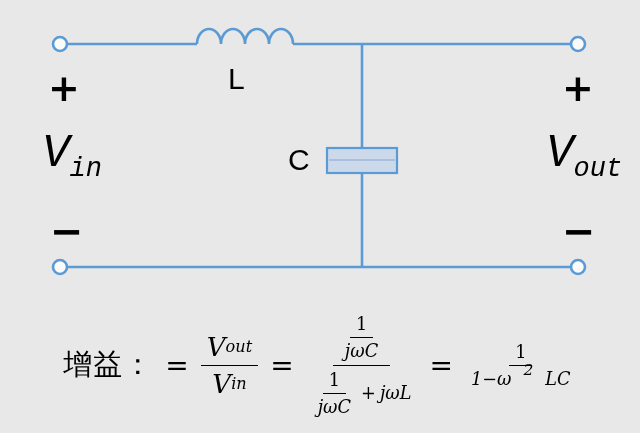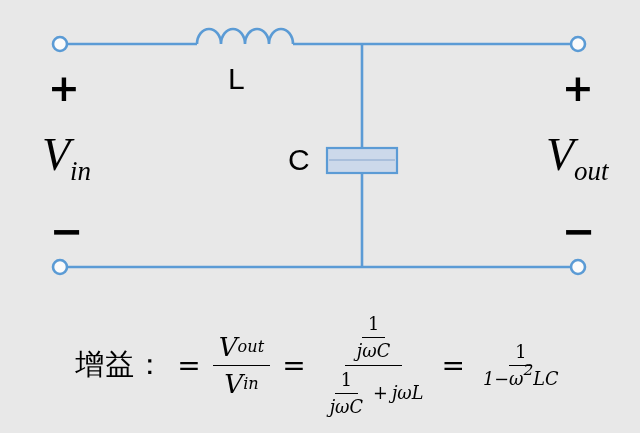--- a/index.html
+++ b/index.html
@@ -10,21 +10,21 @@
     position:relative;
     overflow:hidden;
   }
   .canvas{position:absolute;inset:0;}
   svg{position:absolute;left:0;top:0;}
 
   .lbl{position:absolute;color:#000;}
   .comp-label{font-size:30px;font-family:"Liberation Sans",sans-serif;}
   .plus{font-size:38px;font-weight:600;font-family:"DejaVu Sans",sans-serif;}
   .minus{font-size:40px;font-weight:600;font-family:"DejaVu Sans",sans-serif;}
-  .vlabel{font-size:46px;font-style:italic;font-family:Liberation Serif, serif;font-weight:500;text-align:center;}
+  .vlabel{font-size:46px;font-style:italic;font-family:Liberation Mono, monospace;font-weight:500;text-align:center;}
   .vlabel sub{font-size:27px;font-style:italic;line-height:0;}
 
   
   .formula{
     position:absolute;left:0;top:305px;width:640px;height:120px;
     display:flex;align-items:center;justify-content:center;gap:10px;
     font-family:"DejaVu Serif",serif;font-size:26px;color:#000;
   }
   .cjk{font-size:29px;font-family:Liberation Sans, sans-serif;letter-spacing:1px;}
   .it{font-style:italic;}
@@ -112,21 +112,21 @@
           <span class="it small">jωL</span>
         </span>
       </span>
     </span>
 
     <span class="op">=</span>
 
     <span class="frac">
       <span class="num small">1</span>
       <span class="den">
-        <span class="row" style="gap:0;">
+        <span class="row" style="gap:12px;">
           <span class="it small">1−ω</span>
             <span class="sup">2</span>
             <span class="it small">LC</span>
         </span>
       </span>
     </span>
   </div>
 
 </div>
 

